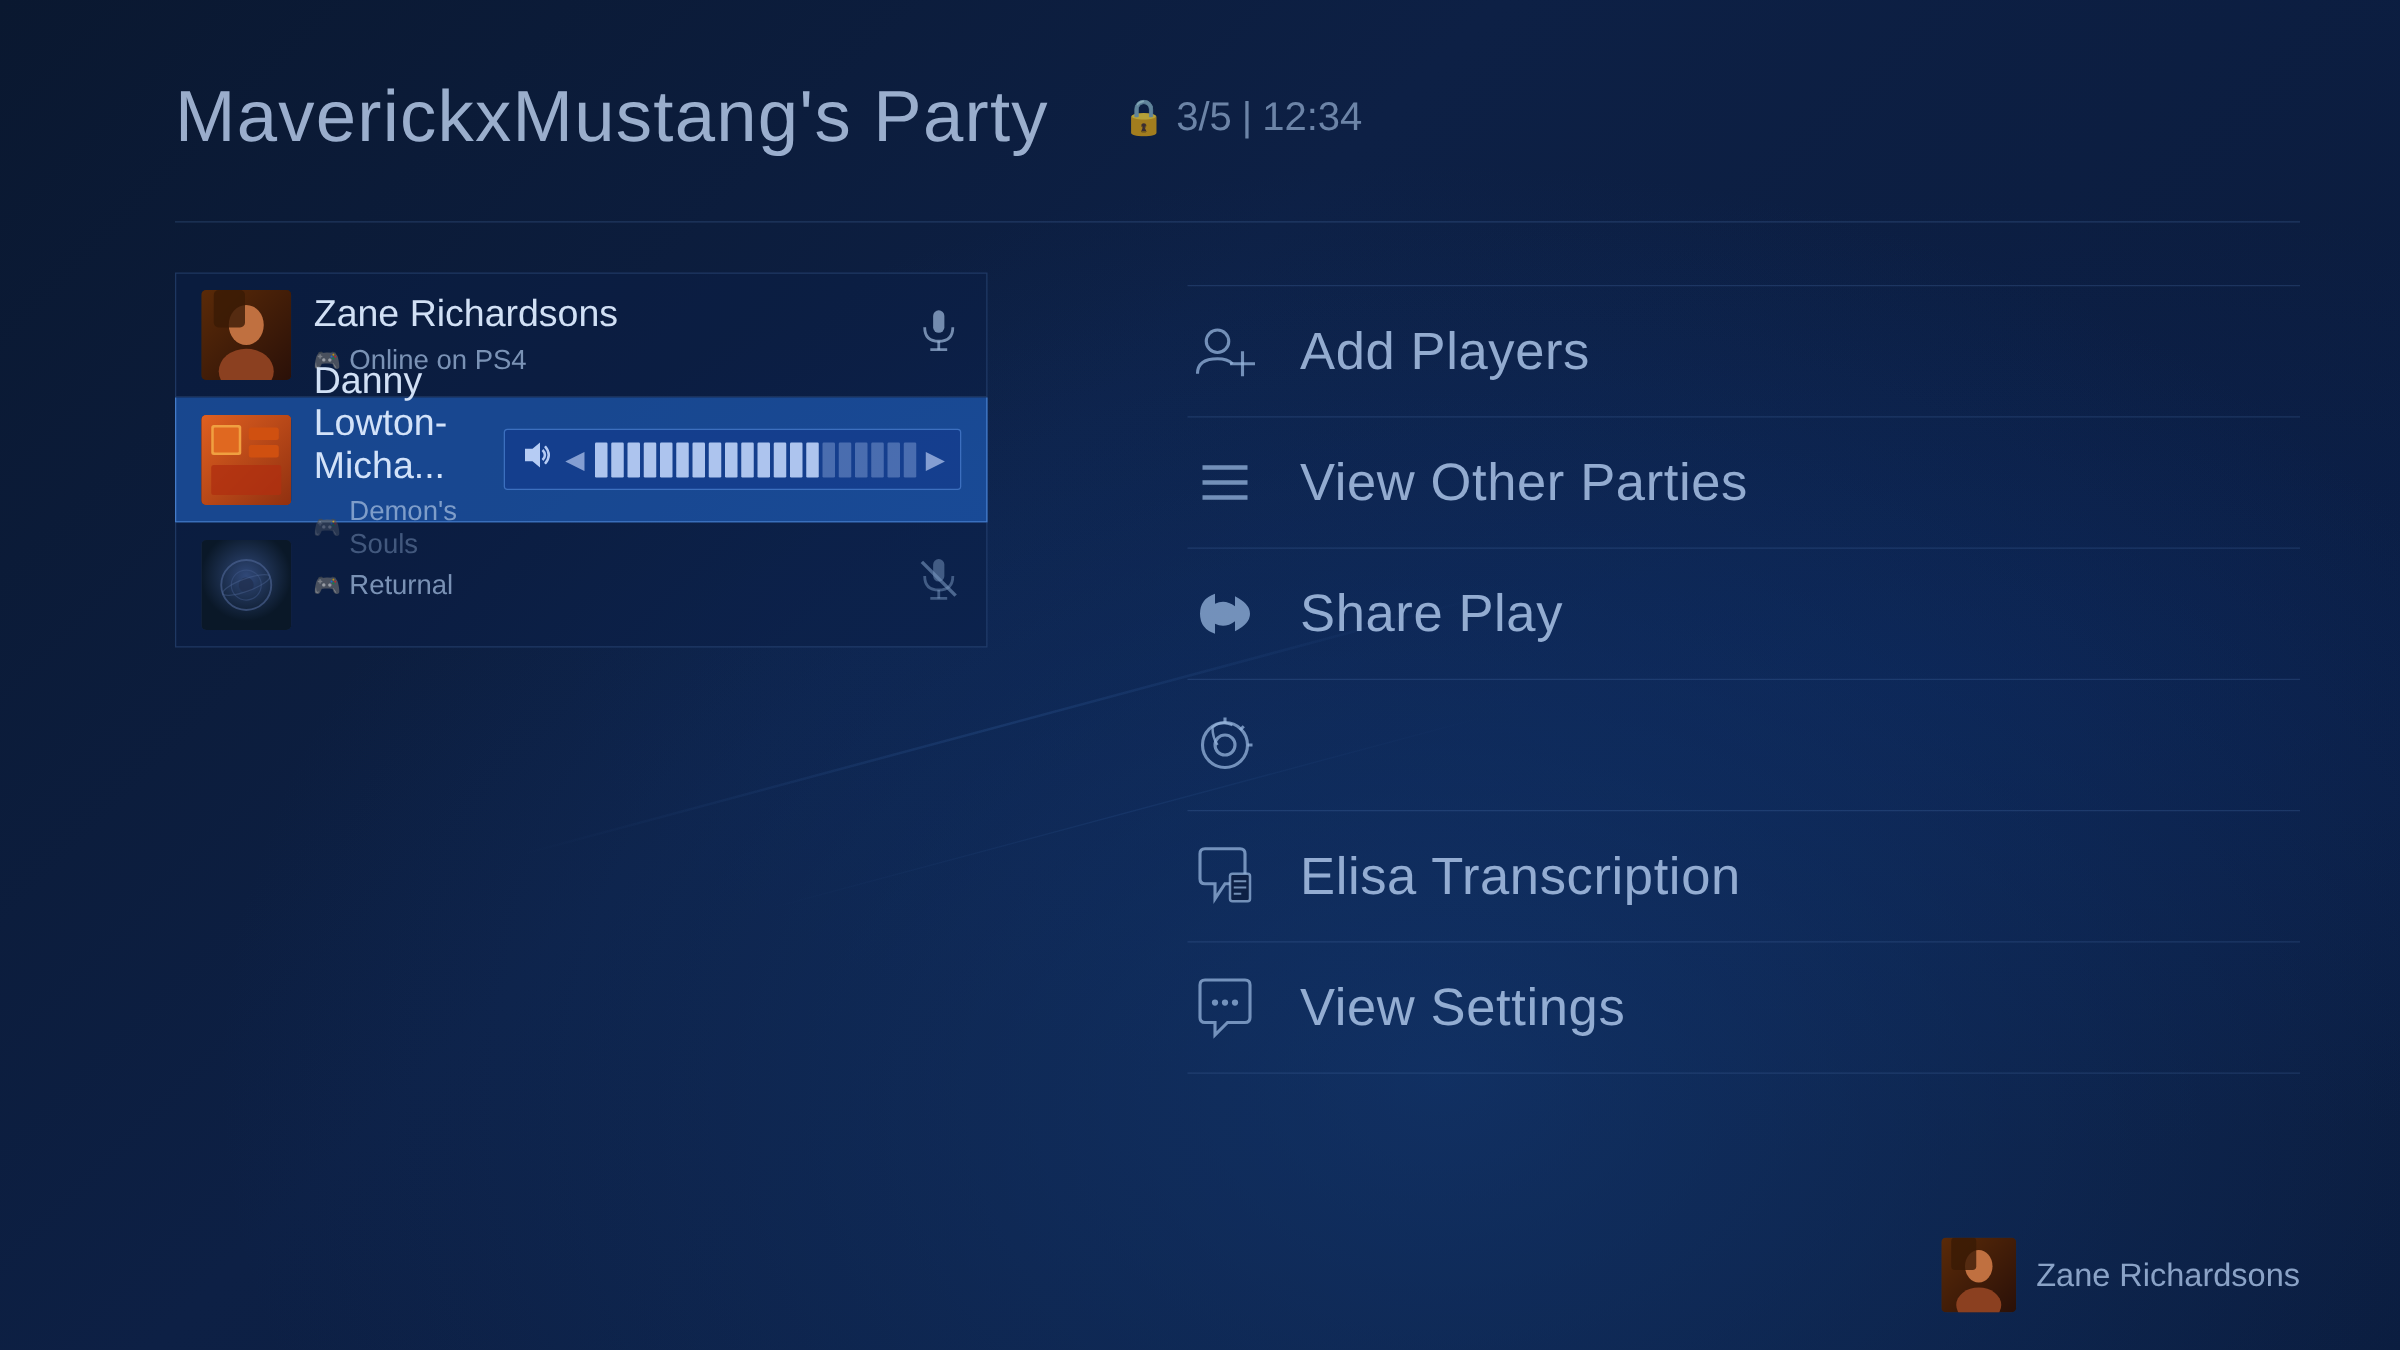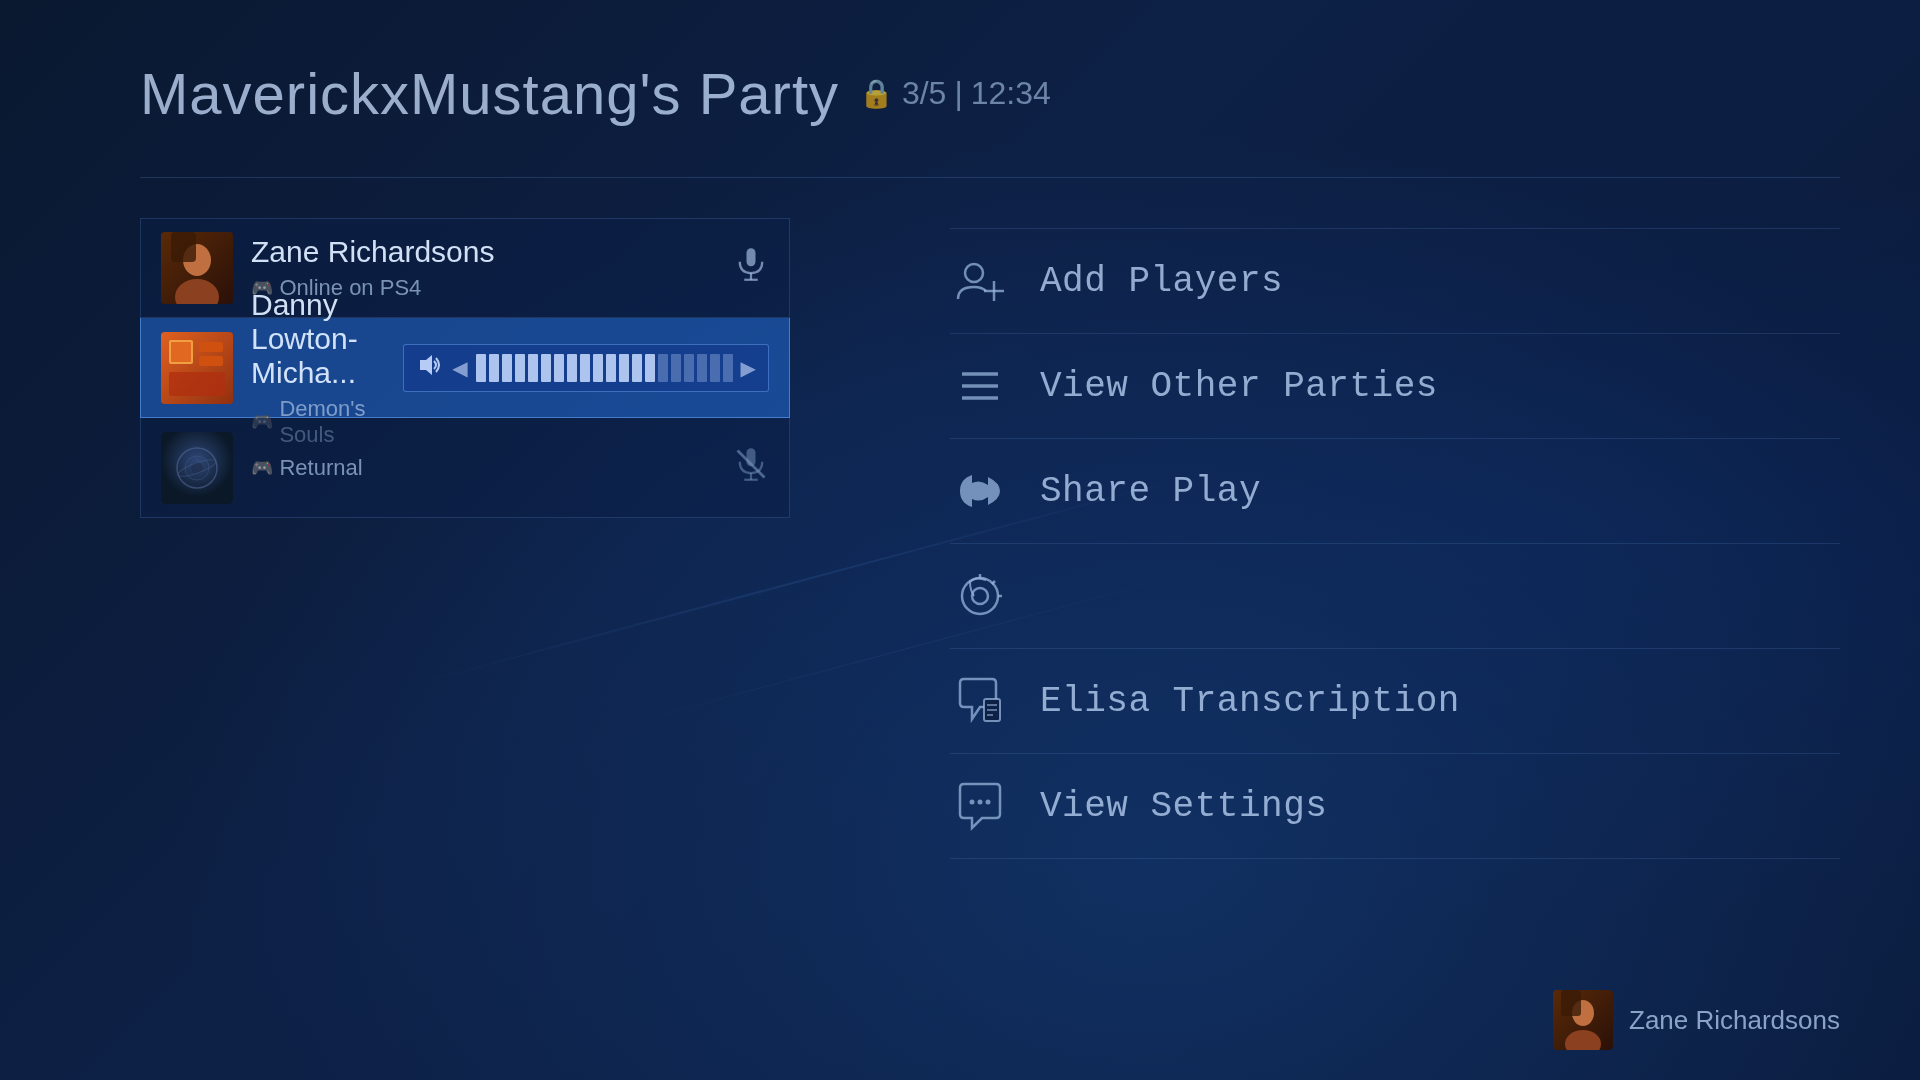--- a/index.html
+++ b/index.html
@@ -49,20 +49,21 @@
       display: flex;
       flex-direction: column;
       padding: 60px 80px 40px 140px;
     }
 
     
     .title-bar {
       display: flex;
       align-items: center;
       margin-bottom: 50px;
+      gap: 39px;
     }
 
     .party-title {
       font-size: 58px;
       font-weight: 300;
       color: rgba(180, 200, 230, 0.85);
       letter-spacing: 1px;
     }
 
     .party-meta {
@@ -235,25 +236,24 @@
       flex-shrink: 0;
     }
 
     .menu-icon svg {
       width: 52px;
       height: 52px;
       fill: rgba(150, 180, 220, 0.75);
     }
 
     .menu-label {
-      font-size: 36px;
+      font-size: 42px;
       font-weight: 300;
       color: rgba(170, 195, 230, 0.85);
       letter-spacing: 0.5px;
-      font-family: Liberation Mono, monospace;
     }
 
     
     .bottom-bar {
       position: absolute;
       bottom: 30px;
       right: 80px;
       display: flex;
       align-items: center;
       gap: 16px;

